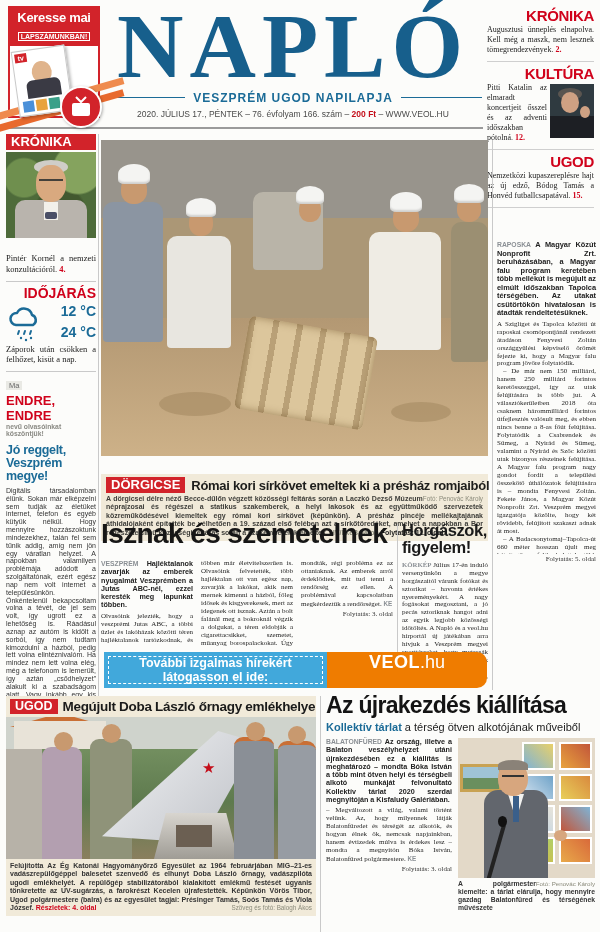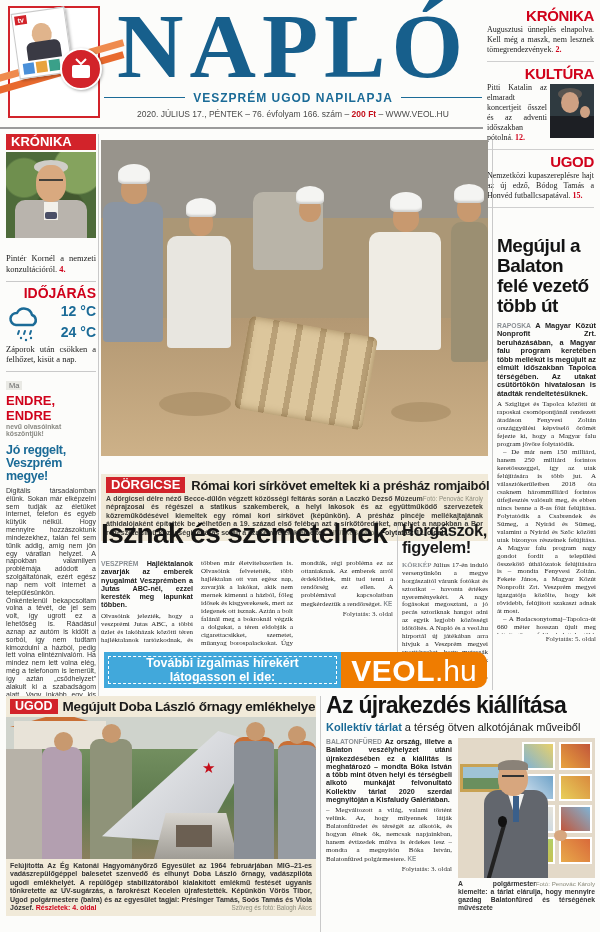--- a/index.html
+++ b/index.html
@@ -109,21 +109,21 @@
   .vdiv-anglers { left:397px; top:524px; height:164px; }
   .anglers { position:absolute; left:402px; top:522px; width:86px; }
   .anglers h2 { font-size:16.5px; line-height:1.05; font-weight:bold; letter-spacing:-0.4px; }
   .anglers .body { margin-top:4px; height:118px; overflow:hidden; }
 
   
   .veol { position:absolute; left:104px; top:652px; width:383px; height:36px; display:flex; }
   .veol-left { flex:1; background:#41a8db; position:relative; display:flex; flex-direction:column; justify-content:center; align-items:center;text-align:center; }
   .veol-dash { position:absolute; left:4px; top:4px; right:4px; bottom:4px; border:1px dashed #fff; }
   .veol-left span { color:#fff; font-weight:bold; font-size:12.5px; line-height:1.15; position:relative; }
-  .veol-right { width:146px; background:#ef7c00; border-radius:0 10px 10px 0; display:flex; align-items:flex-end; justify-content:center; color:#fff; font-size:30px; }
+  .veol-right { width:160px; background:#ef7c00; border-radius:0 10px 10px 0; display:flex; align-items:flex-start; justify-content:center; color:#fff; font-size:18px; }
   .veol-right b { font-weight:bold; letter-spacing:0.5px; }
 
   
   .vdiv-right { left:492px; top:140px; height:550px; }
   .roads { position:absolute; left:497px; top:236px; width:99px; }
   .roads h2 { font-size:19px; line-height:1.06; font-weight:bold; letter-spacing:-0.5px; color:#141414; }
   .roads .lead-p { margin-top:5px; font-size:7.4px; }
   .roads .body { margin-top:3px; height:233px; overflow:hidden; }
   .roads .body p+p { text-indent:6px; }
 
@@ -176,20 +176,24 @@
   .ex-hand { position:absolute; left:96px; top:92px; width:13px; height:11px; background:#d7a67e; border-radius:50%; }
   .ex-caption { margin-top:2px; font-size:6.8px; line-height:1.2; font-weight:bold; text-align:justify; color:#333; }
   .ex-caption .credit { float:right; font-weight:normal; color:#8a8a7a; font-size:6.2px; }
 </style>
 </head>
 <body>
 
 <div class="page">
 
   <div class="promo">
+    <div class="promo-band">
+      <div class="promo-l1">Keresse mai</div>
+      <div class="promo-l2">LAPSZÁMUNKBAN!</div>
+    </div>
     <div class="promo-art">
       <div class="stripe s1"></div>
       <div class="stripe s2"></div>
       <div class="mag-card">
         <span class="mag-tv">tv</span>
         <div class="mag-face"></div>
         <div class="mag-suit"></div>
         <div class="mag-thumbs">
             <i></i>
             <i></i>
@@ -350,21 +354,20 @@
       <span>látogasson el ide:</span>
     </div>
     <div class="veol-right">
         <b>VEOL</b>
         <span>.hu</span>
       </div>
   </div>
 
   <div class="vdiv vdiv-right"></div>
   <div class="roads">
-    <h2>Megújul a Balaton felé vezető több út</h2>
     <p class="lead-p"><span class="loc-tag">RAPOSKA </span><span>A Magyar Közút Nonprofit Zrt. beruházásában, a Magyar falu program keretében több mellékút is megújult az elmúlt időszakban Tapolca térségében. Az utakat csütörtökön hivatalosan is átadták rendeltetésüknek.</span></p>
     <div class="body">
       <p class="serif-body">A Szigliget és Tapolca közötti út raposkai csomópontjánál rendezett átadáson Fenyvesi Zoltán országgyűlési képviselő örömét fejezte ki, hogy a Magyar falu program jövőre folytatódik.</p>
       <p class="serif-body">– De már nem 150 milliárd, hanem 250 milliárd forintos keretösszeggel, így az utak felújítására is több jut. A választókerületben 2018 óta csaknem hárommilliárd forintos útfejlesztés valósult meg, és ebben nincs benne a 8-as főút felújítása. Folytatódik a Csabrendek és Sümeg, a Nyirád és Sümeg, valamint a Nyirád és Szőc közötti utak bizonyos részeinek felújítása. A Magyar falu program nagy gondot fordít a települési összekötő úthálózatok felújítására is – mondta Fenyvesi Zoltán. Fekete János, a Magyar Közút Nonprofit Zrt. Veszprém megyei igazgatója közölte, hogy két rövidebb, felújított szakaszt adnak át most.</p>
       <p class="serif-body"><span>– A Badacsonytomaj–Tapolca-út 660 méter hosszan újult meg kétrétegű aszfaltburkolattal, több mint 57 millió forintos költséggel – mondta Fekete János. </span></p>
     </div>
     <div class="more-line">Folytatás: 5. oldal</div>
   </div>
 
   <div class="memorial">

